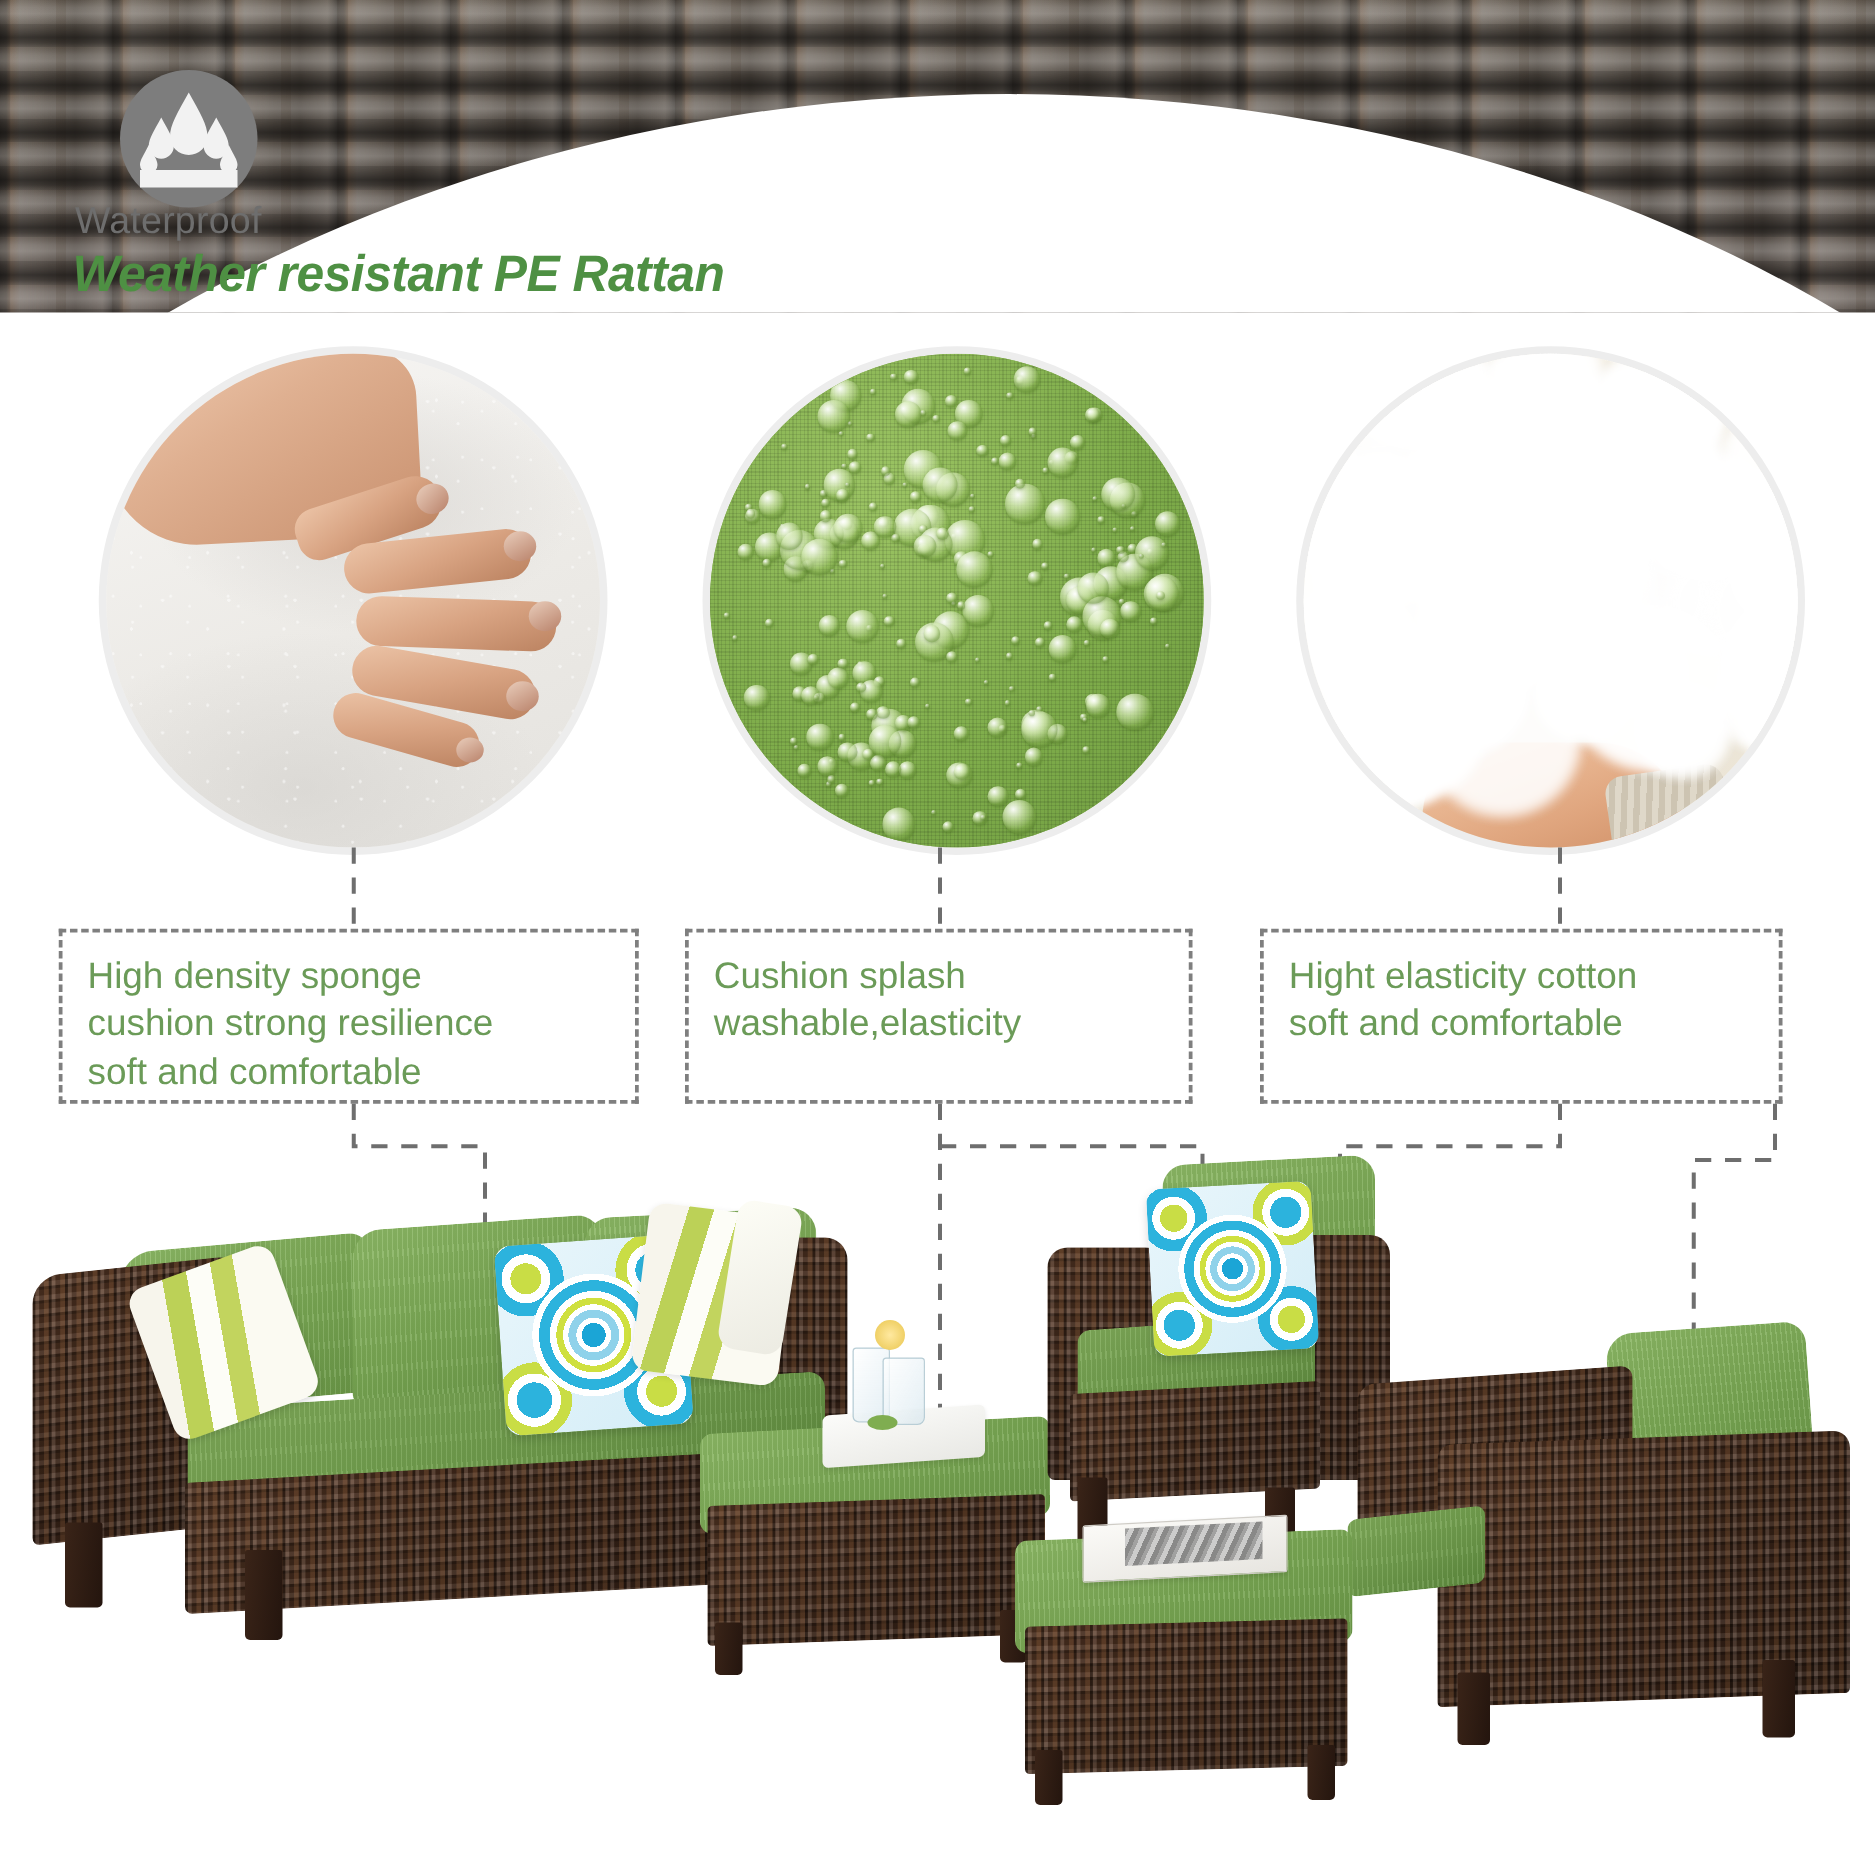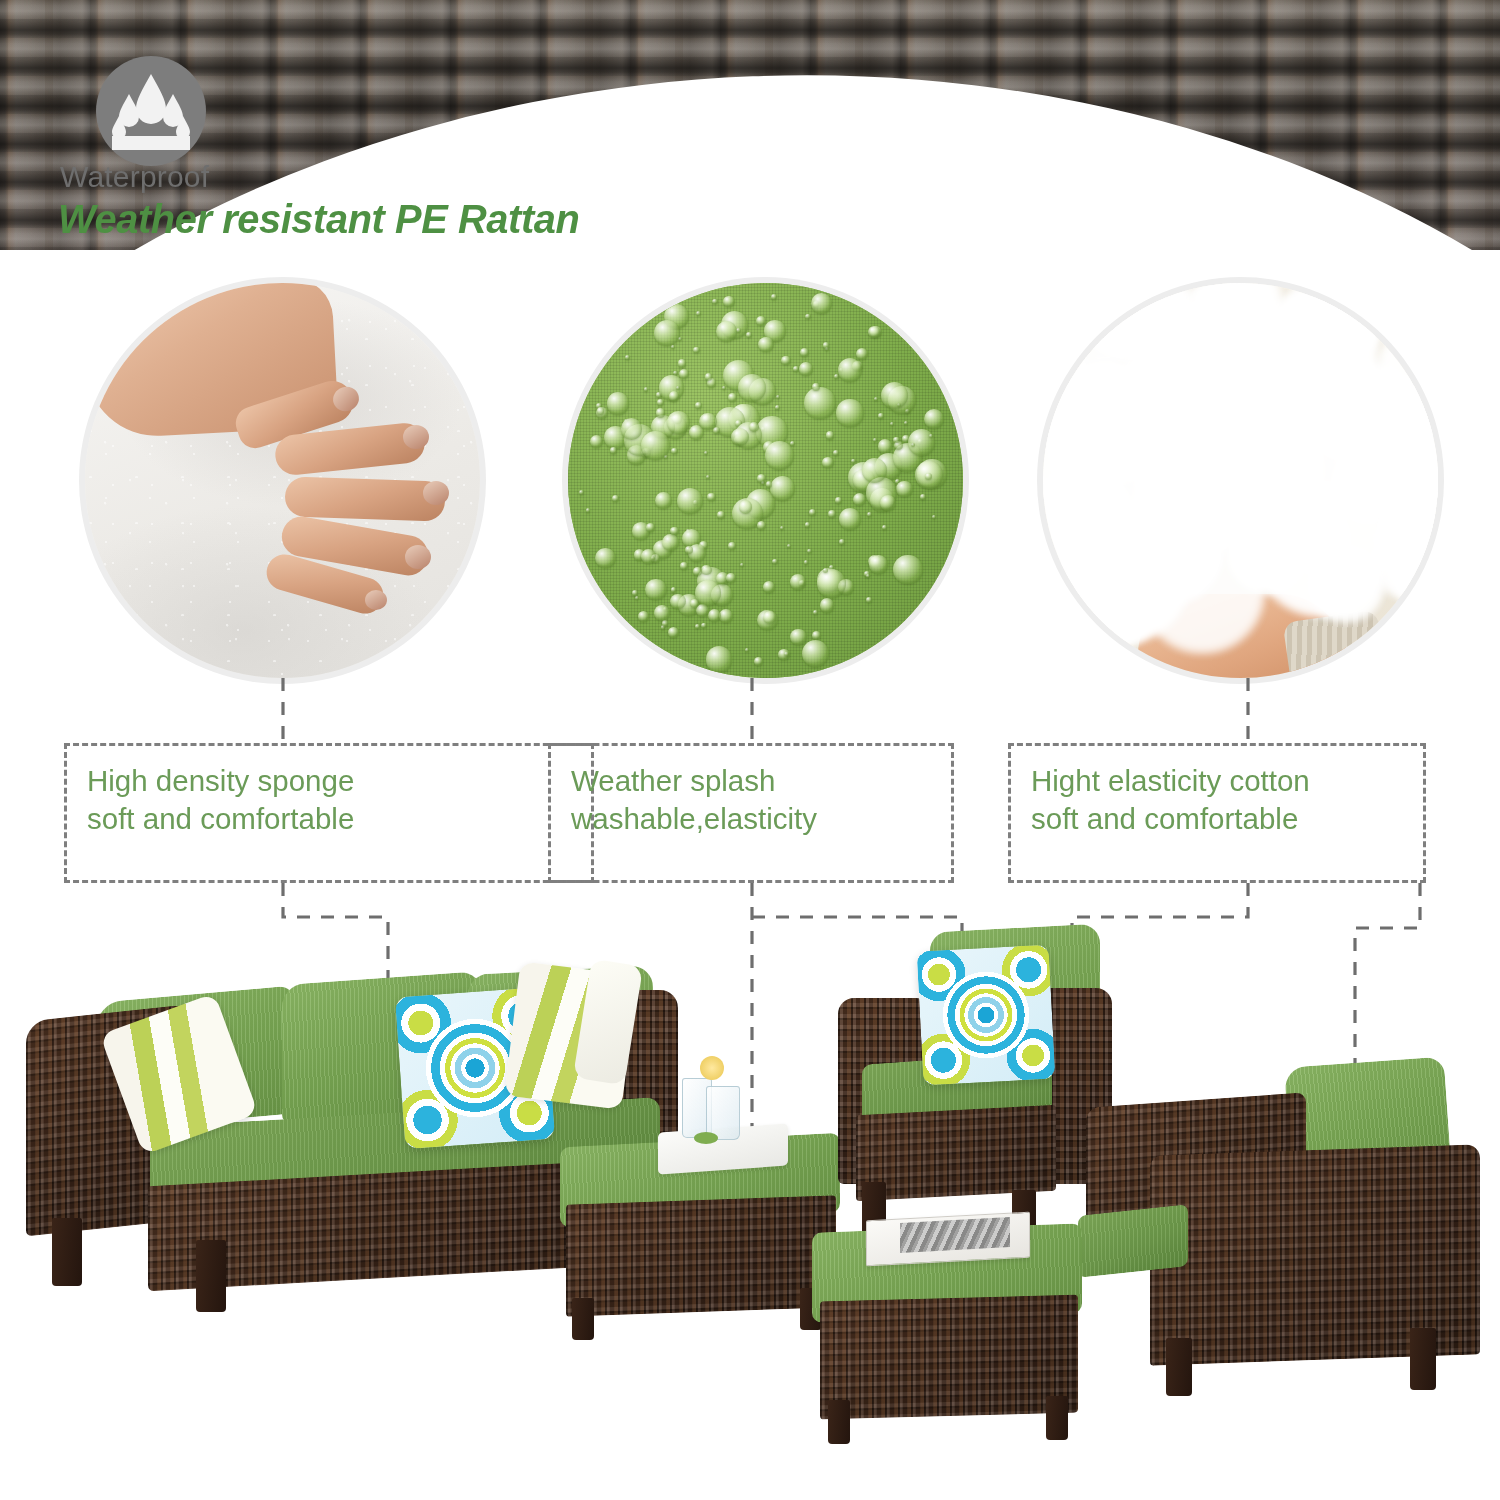--- a/index.html
+++ b/index.html
@@ -111,21 +111,21 @@
   .cot-hand{position:absolute;left:95px;bottom:-6px;width:210px;height:90px;
     border-radius:60px 70px 20px 30px;
     background:linear-gradient(160deg,#f3c9a7 0%,#e0a67f 60%,#cf8f66 100%);}
   .cot-cuff{position:absolute;right:56px;bottom:-8px;width:95px;height:70px;
     border-radius:14px;background:repeating-linear-gradient(100deg,#dfd8c9 0 5px,#cdc4b2 5px 10px);
     transform:rotate(-8deg);}
 
   
   .callout{position:absolute;border:3px dashed #7f7f7f;box-sizing:border-box;
     color:#6b9b58;line-height:1.30;font-size:29.5px;padding:16px 16px 14px 20px;}
-  #co0{left:64px;top:743px;width:530px;height:140px;}
+  #co0{left:47px;top:743px;width:464px;height:140px;}
   #co1{left:548px;top:743px;width:406px;height:140px;}
   #co2{left:1008px;top:743px;width:418px;height:140px;}
   .callout div{white-space:nowrap;}
 
   
   #wires{position:absolute;left:0;top:0;width:1500px;height:1500px;overflow:visible;}
 
   
   .scene{position:absolute;left:0;top:900px;width:1500px;height:600px;}
   .wick{background-color:#4a2f20;
@@ -564,24 +564,25 @@
         <div class="puff" style="left: 221.784px; top: 143.694px; width: 55.2908px; height: 55.2908px; opacity: 0.641299;"></div>
         <div class="puff" style="left: -5.30638px; top: -40.5724px; width: 121.831px; height: 121.831px; opacity: 0.574991;"></div>
         <div class="puff" style="left: 119.492px; top: -0.923128px; width: 125.888px; height: 125.888px; opacity: 0.681683;"></div>
         <div class="puff" style="left: 33.8309px; top: -32.3805px; width: 110.858px; height: 110.858px; opacity: 0.877596;"></div>
         <div class="puff" style="left: 190.422px; top: 239.246px; width: 42.2496px; height: 42.2496px; opacity: 0.983629;"></div>
       </div>
   </div>
 
   <div class="callout" id="co0">
     <div>High density sponge</div>
+    <div>cushion strong resilience</div>
     <div>soft and comfortable</div>
   </div>
   <div class="callout" id="co1">
-    <div>Weather splash</div>
+    <div>Cushion splash</div>
     <div>washable,elasticity</div>
   </div>
   <div class="callout" id="co2">
     <div>Hight elasticity cotton</div>
     <div>soft and comfortable</div>
   </div>
 
   <svg id="wires">
     <g stroke="#6e6e6e" stroke-width="3.2" fill="none" stroke-dasharray="13 11">
 

